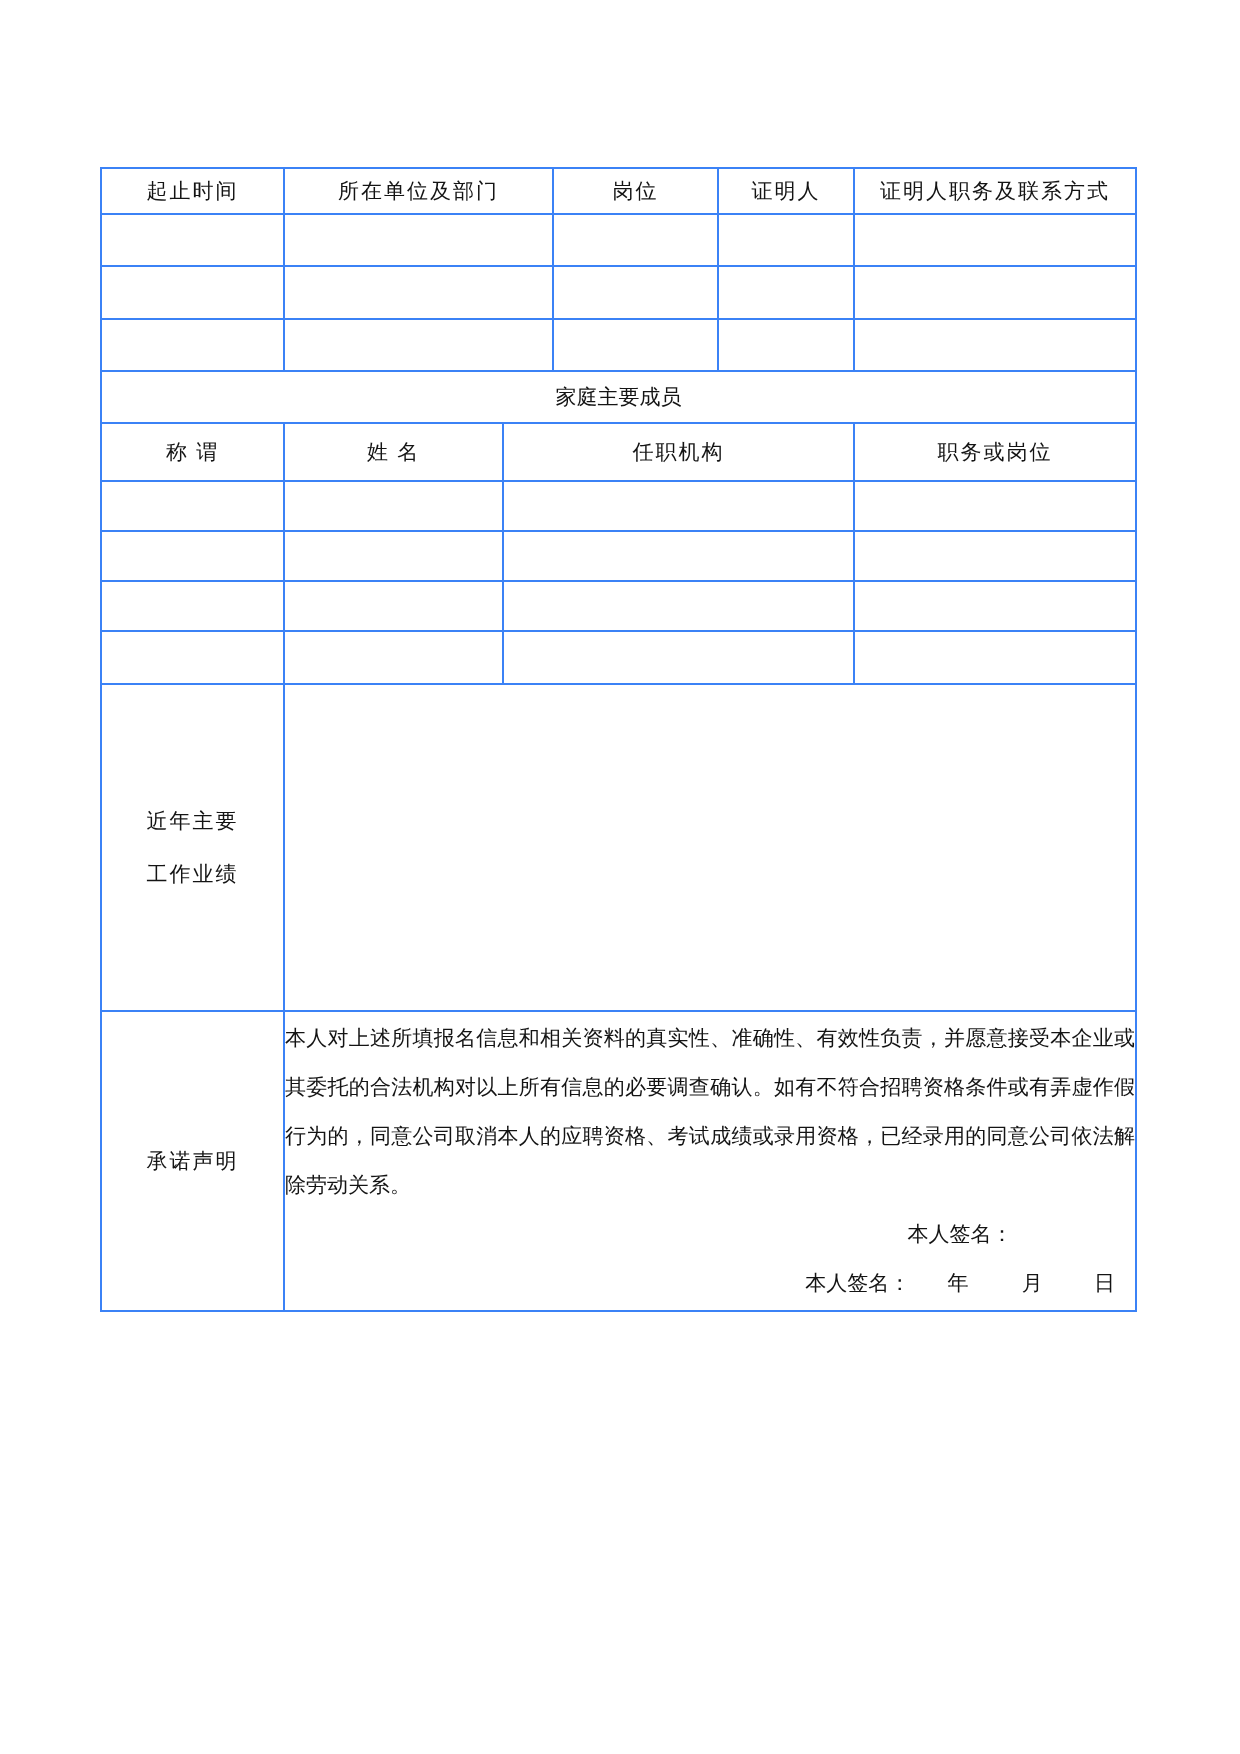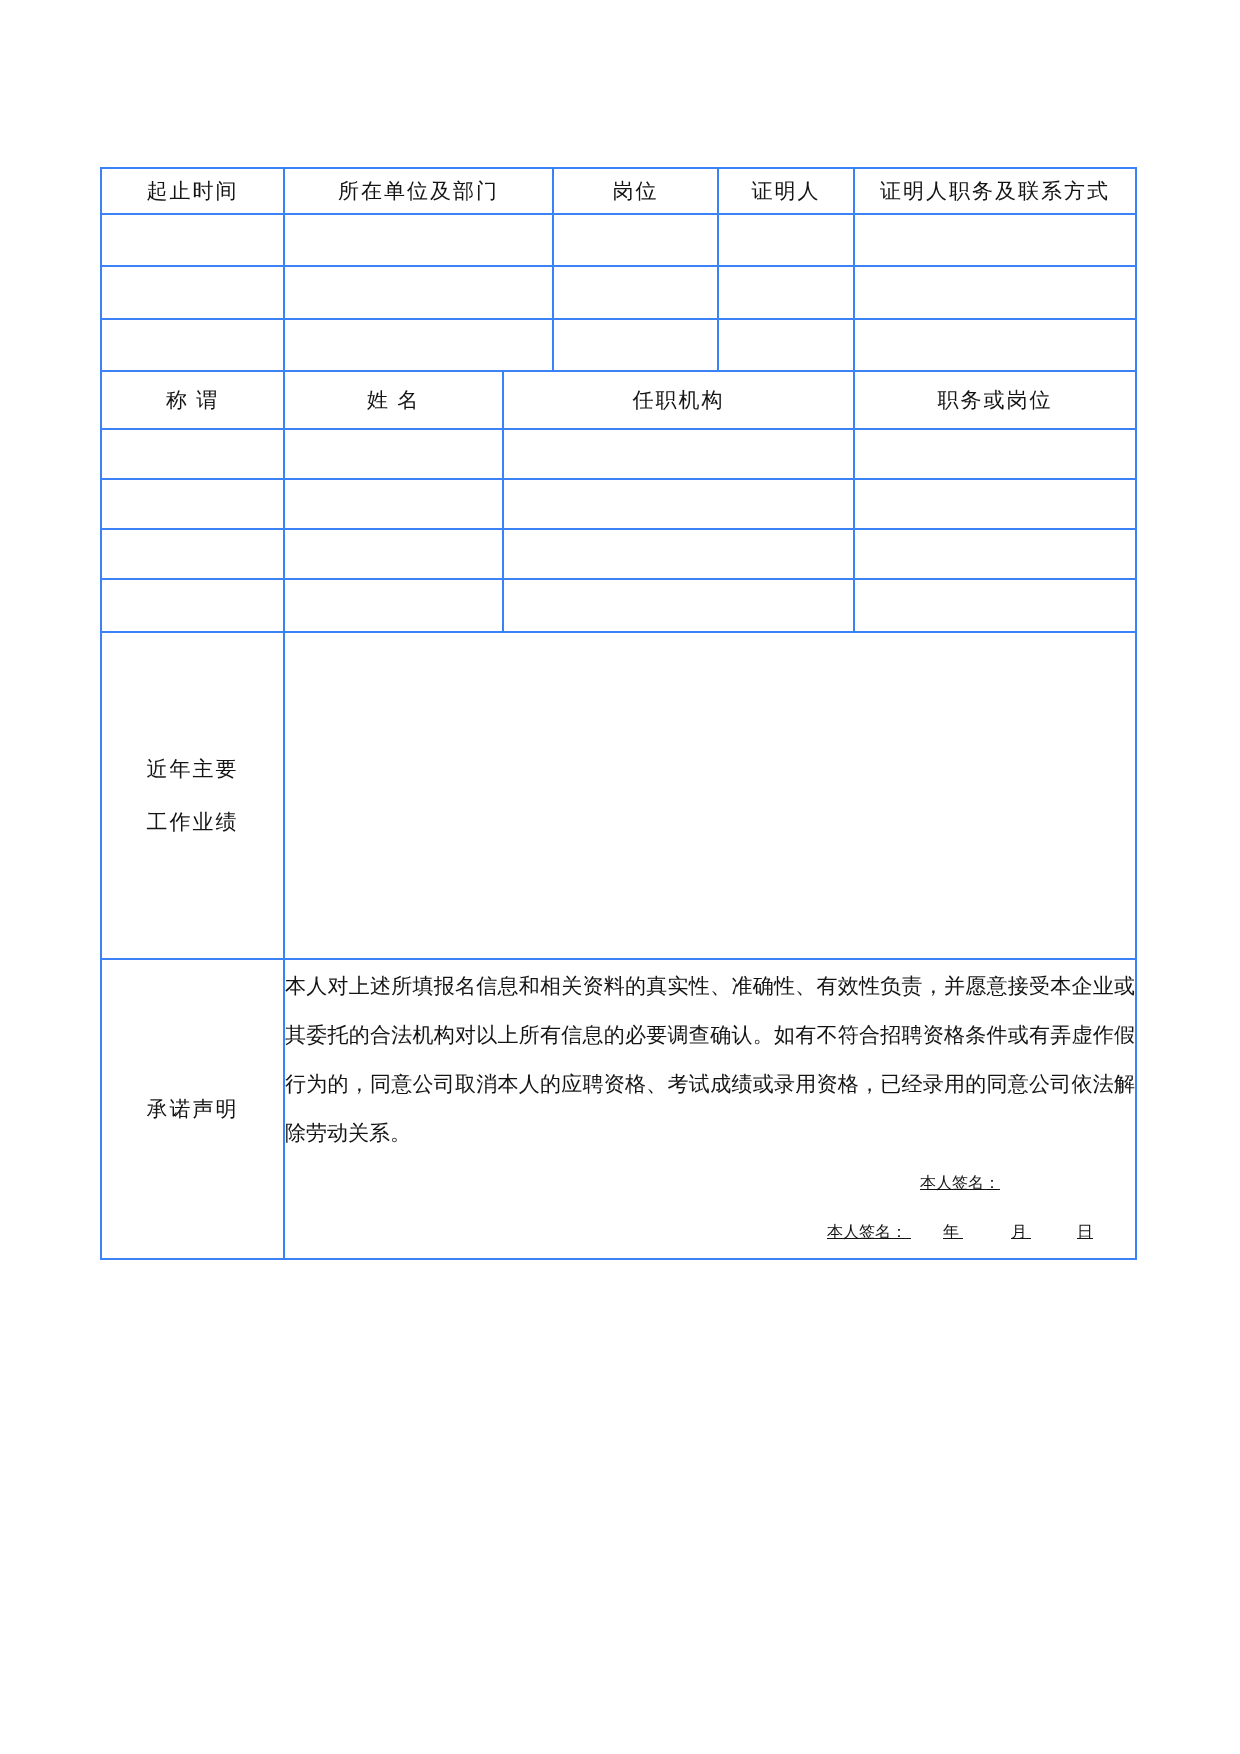--- a/index.html
+++ b/index.html
@@ -38,23 +38,22 @@
     padding:4px 6px 0 7px;
     line-height:49px;
   }
   .statement{
     text-align:justify;
     text-justify:inter-ideograph;
     font-size:21px;
   }
   .sign-line,.date-line{
     padding-left:500px;
-    font-size:16px;
+    font-size:21px;
     white-space:nowrap;
-    text-decoration:underline;
   }
   .date-unit-year{margin-left:32px;}
   .date-unit-month{margin-left:48px;}
   .date-unit-day{margin-left:46px;}
 </style>
 </head>
 <body>
 
 <div class="sheet">
   <table class="form">
@@ -91,20 +90,23 @@
       <td class="fill"></td>
     </tr>
     <tr style="height:52px">
       <td class="fill"></td>
       <td class="fill" colspan="2"></td>
       <td class="fill"></td>
       <td class="fill"></td>
       <td class="fill"></td>
     </tr>
 
+    <tr style="height:52px">
+      <td colspan="6">家庭主要成员</td>
+    </tr>
 
     <tr style="height:58px">
       <td class="label-left">称 谓</td>
       <td class="hdr">姓 名</td>
       <td class="hdr" colspan="3">任职机构</td>
       <td class="hdr">职务或岗位</td>
     </tr>
 
     <tr style="height:50px">
       <td class="fill"></td>

